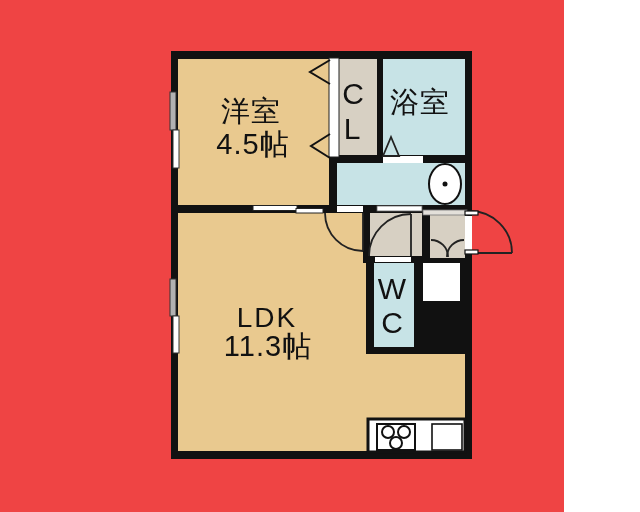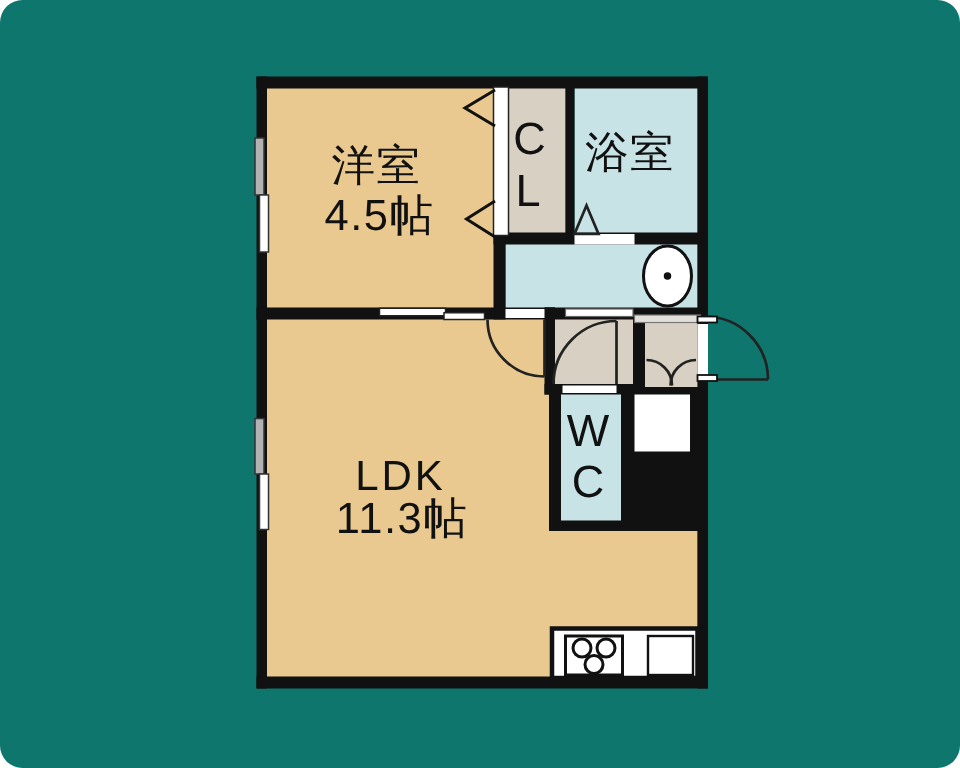--- a/index.html
+++ b/index.html
@@ -1,17 +1,17 @@
 <!DOCTYPE html>
 <html><head>
 <meta charset="utf-8">
 <style>
   html,body{margin:0;padding:0;background:#fff;}
-  .stage{position:relative;width:640px;height:512px;background:#0f766e;overflow:hidden;
-         font-family:"Liberation Sans",sans-serif;border-radius:15px;}
+  .stage{position:relative;width:564px;height:512px;background:#ef4444;overflow:hidden;
+         font-family:"Liberation Sans",sans-serif;}
   svg{position:absolute;left:0;top:0;}
   svg text{font-family:"Liberation Sans","DejaVu Sans",sans-serif;fill:#111;
            text-anchor:middle;dominant-baseline:central;}
   .jp{font-size:29px;letter-spacing:1px;}
   .lat{font-size:28px;letter-spacing:2px;}
   .big{font-size:30px;}
 </style>
 </head>
 <body>
 

